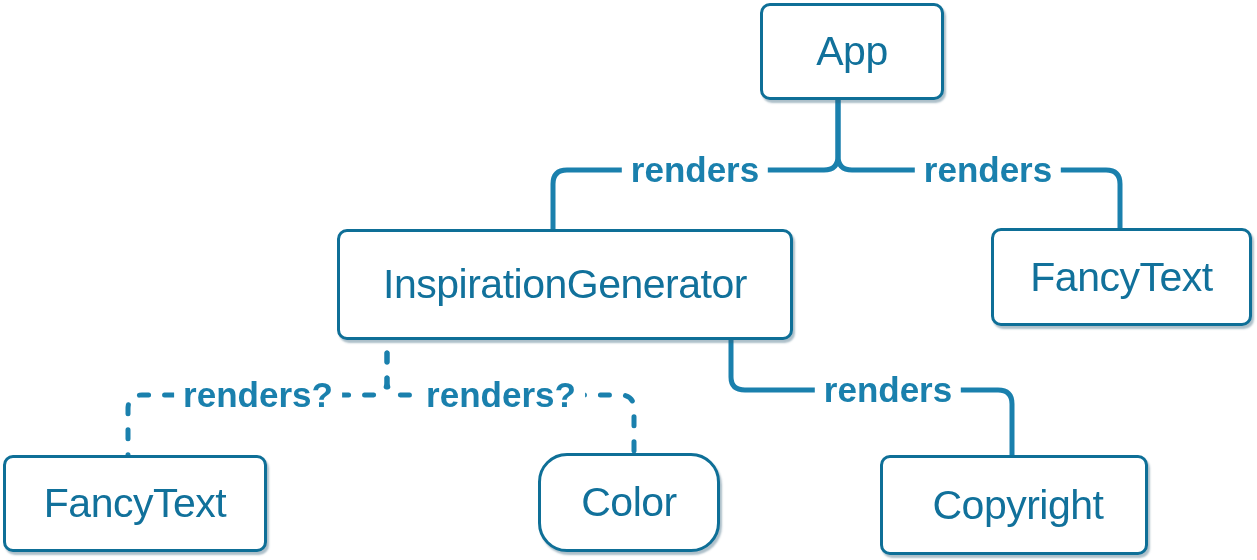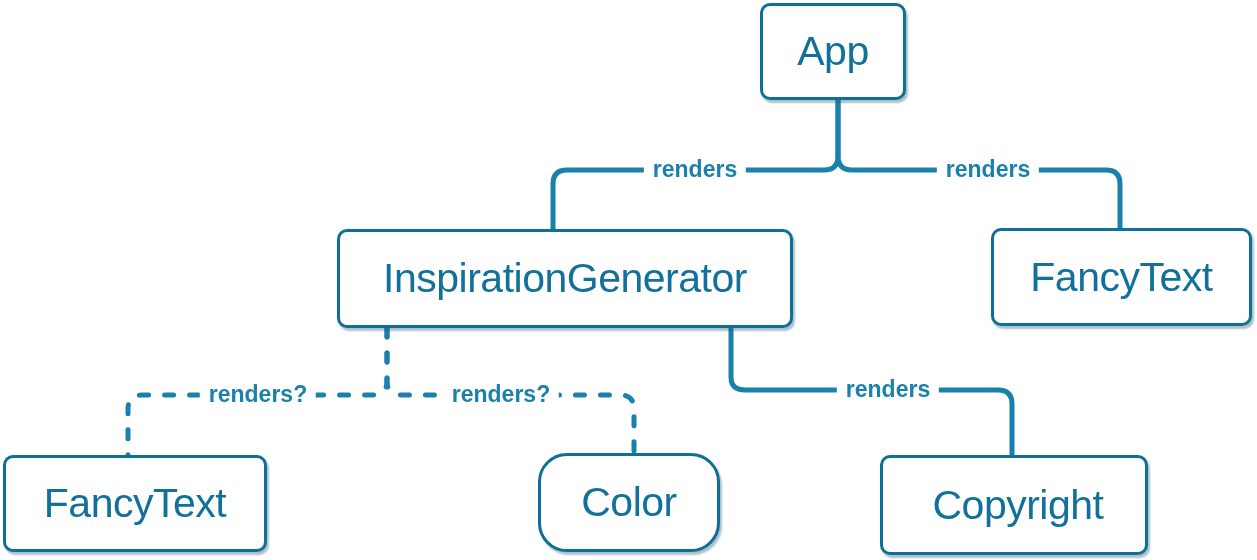--- a/index.html
+++ b/index.html
@@ -33,21 +33,21 @@
     letter-spacing: -0.5px;
     box-shadow: 2px 3px 2px rgba(50, 95, 120, 0.40);
     white-space: nowrap;
   }
   .edge-label {
     position: absolute;
     transform: translate(-50%, -50%);
     background: #ffffff;
     padding: 0 9px;
     color: #1a80ad;
-    font-size: 23px;
+    font-size: 35px;
     font-weight: 700;
     white-space: nowrap;
     line-height: 1.1;
   }
 </style>
 </head>
 <body>
 
 <div class="stage">
 
@@ -58,25 +58,25 @@
     <path class="edge dashed" d="M 387 328 L 387 381 Q 387 395 401 395 L 620 395 Q 634 395 634 409 L 634 453"></path>
     <path class="edge" d="M 731 328 L 731 377 Q 731 390 745 390 L 998 390 Q 1012 390 1012 404 L 1012 455"></path>
   </svg>
 
   <span class="edge-label" style="left:695px; top:170px;">renders</span>
   <span class="edge-label" style="left:988px; top:170px;">renders</span>
   <span class="edge-label" style="left:258px; top:395px;">renders?</span>
   <span class="edge-label" style="left:501px; top:395px;">renders?</span>
   <span class="edge-label" style="left:888px; top:390px;">renders</span>
 
-  <div class="node" style="left:760px; top:3px; width:146px; height:97px;">
+  <div class="node" style="left:760px; top:3px; width:184px; height:97px;">
     <span>App</span>
   </div>
 
-  <div class="node" style="left:337px; top:229px; width:456px; height:99px;">
+  <div class="node" style="left:337px; top:229px; width:456px; height:111px;">
     <span>InspirationGenerator</span>
   </div>
 
   <div class="node" style="left:991px; top:228px; width:261px; height:98px;">
     <span>FancyText</span>
   </div>
 
   <div class="node" style="left:3px; top:455px; width:264px; height:97px;">
     <span>FancyText</span>
   </div>

